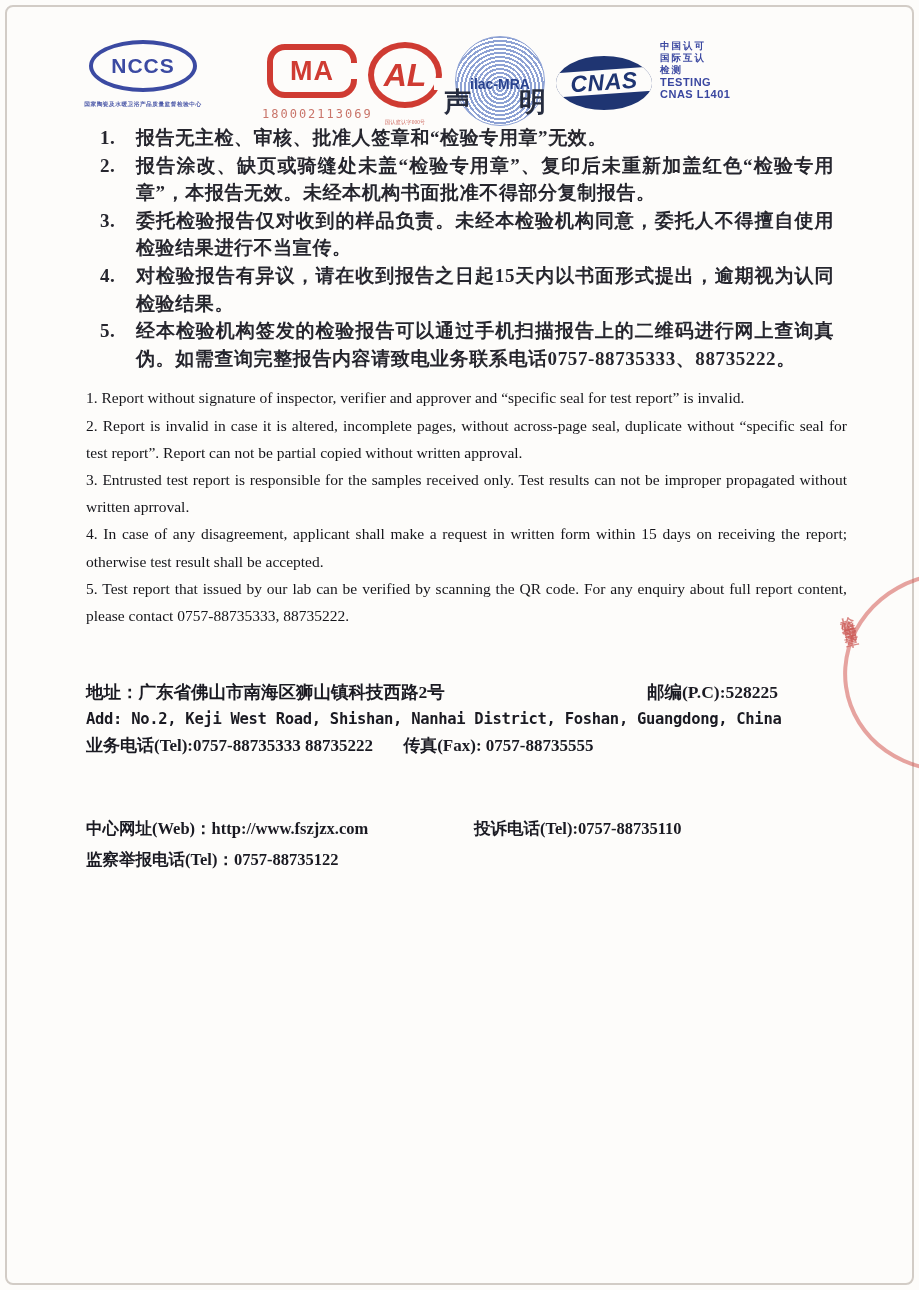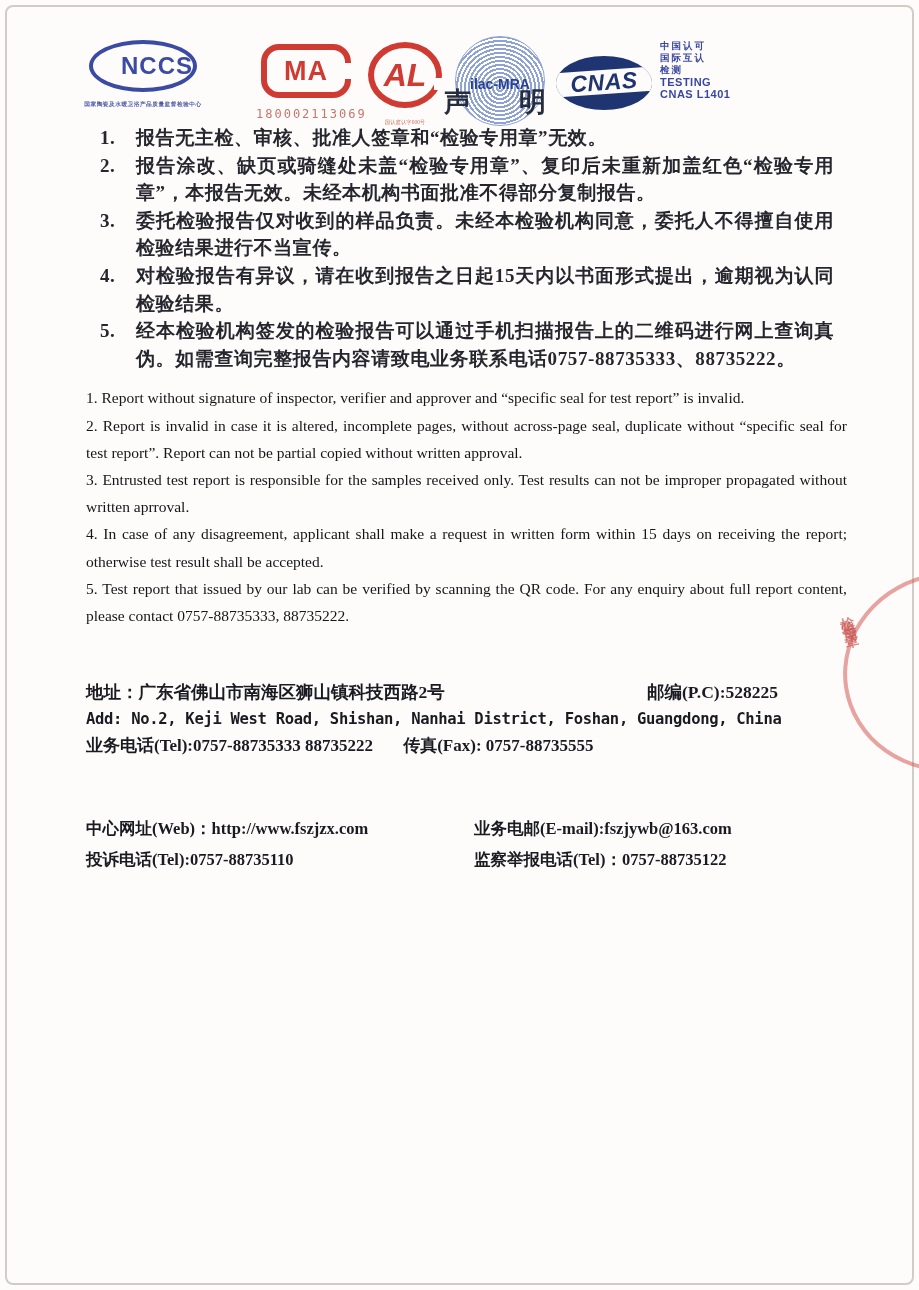--- a/index.html
+++ b/index.html
@@ -19,30 +19,30 @@
   }
 
   
   .header { position:relative; height:122px; }
   .logo { position:absolute; }
 
   .nccs { left:68px; top:40px; width:150px; text-align:center; }
   .nccs-oval {
     margin:0 auto; width:100px; height:44px;
     border:4px solid #3b4aa2; border-radius:50%;
-    display:flex; align-items:center; justify-content:flex-end;
-    color:#3b4aa2; font-weight:bold; font-size:24px; letter-spacing:1px;
+    display:flex; align-items:center; justify-content:center;
+    color:#3b4aa2; font-weight:bold; font-size:21px; letter-spacing:1px;
     font-family:"Liberation Sans", sans-serif;
   }
   .nccs-caption {
     margin-top:8px; font-size:6px; color:#4b58a8; letter-spacing:0.5px;
     white-space:nowrap; transform:scale(.95); font-weight:bold;
   }
 
-  .cma { left:256px; top:44px; width:100px; text-align:center; }
+  .cma { left:262px; top:44px; width:100px; text-align:center; }
   .cma-box {
     position:relative; margin:0 auto; width:78px; height:42px;
     border:6px solid #cf3b32; border-radius:18px;
     display:flex; align-items:center; justify-content:center;
   }
   .cma-box::after { 
     content:""; position:absolute; right:-8px; top:50%;
     width:10px; height:16px; background:#fdfcfa; transform:translateY(-50%);
   }
   .cma-letters { color:#cf3b32; font-weight:bold; font-size:27px; font-family:"Liberation Sans",sans-serif; letter-spacing:1px; }
@@ -227,21 +227,20 @@
     <div class="contact-row2">Add: No.2, Keji West Road, Shishan, Nanhai District, Foshan, Guangdong, China</div>
     <div class="contact-row3">
       <span>业务电话(Tel):0757-88735333 88735222</span>
       <span class="fax">传真(Fax): 0757-88735555</span>
     </div>
   </div>
 
   <div class="web">
     <div class="web-grid">
       <span>中心网址(Web)：http://www.fszjzx.com</span>
-      <span>业务电邮(E-mail):fszjywb@163.com</span>
       <span>投诉电话(Tel):0757-88735110</span>
       <span>监察举报电话(Tel)：0757-88735122</span>
     </div>
   </div>
 
   <div class="stamp-arc"></div>
   <div class="stamp-text">检验专用章</div>
 </div>
 
 </body></html>

